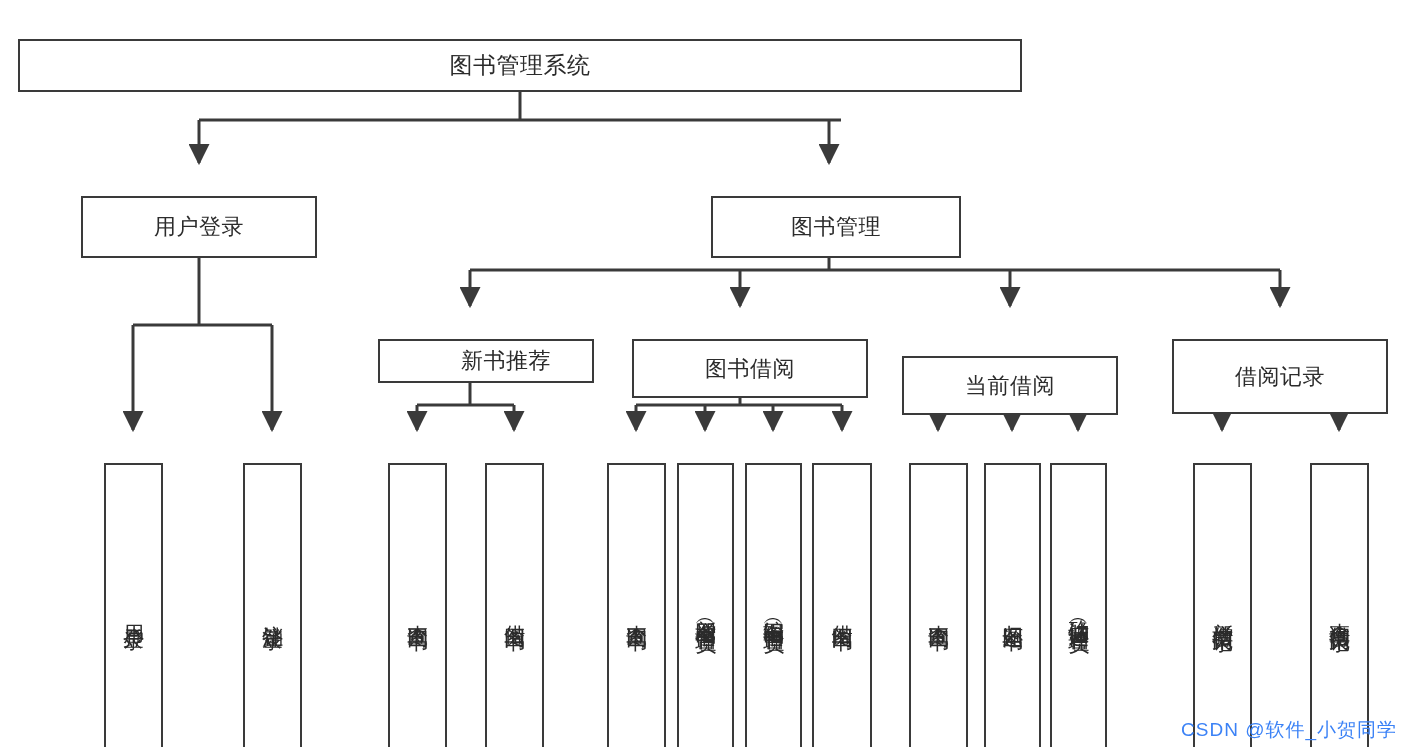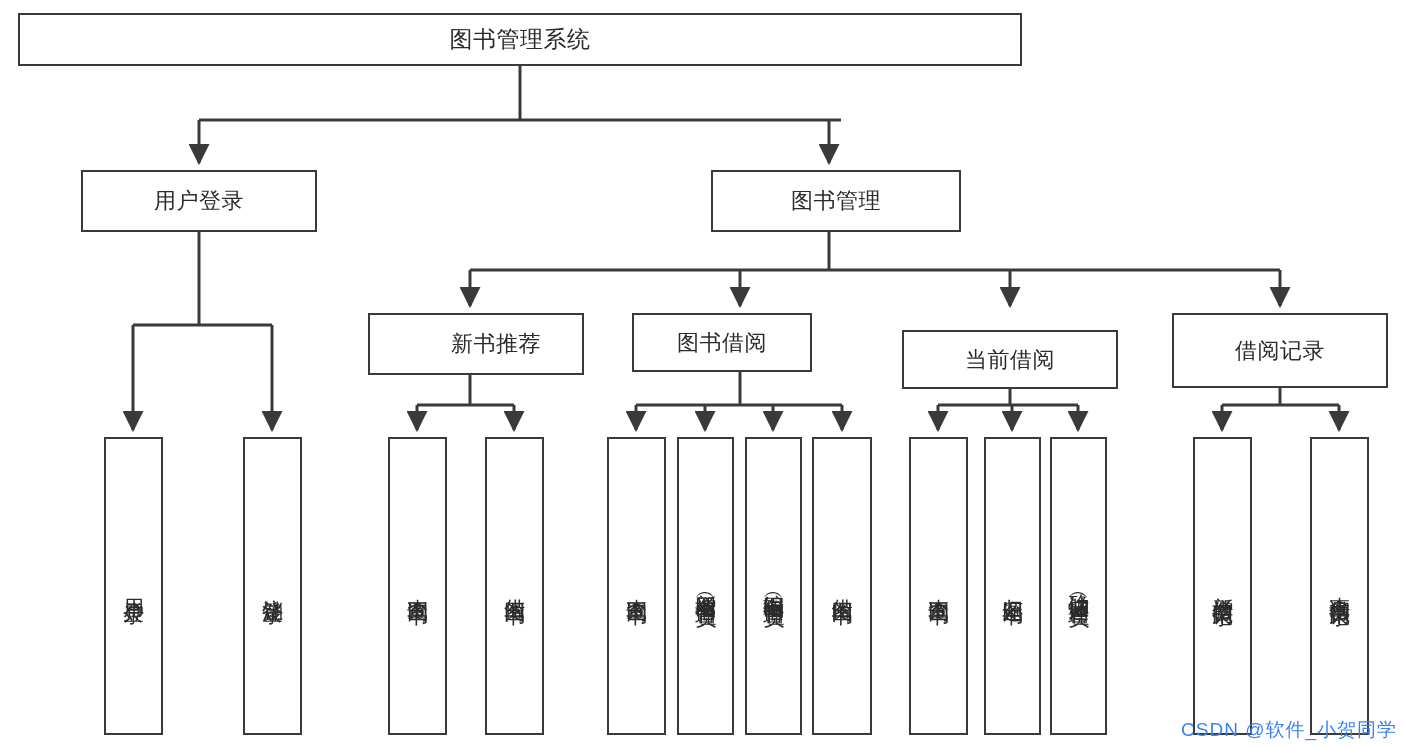--- a/index.html
+++ b/index.html
@@ -29,20 +29,21 @@
   .node {
     position: absolute;
     box-sizing: border-box;
     background: #ffffff;
     border: 2px solid #3a3a3a;
     display: flex;
     align-items: center;
     justify-content: center;
     color: #2b2b2b;
     z-index: 2;
+    margin-top: 26px;
   }
   .node .label {
     font-size: 22px;
     line-height: 1.15;
     letter-spacing: 0.5px;
     white-space: nowrap;
   }
   .node.leaf {
     align-items: center;
     justify-content: center;
@@ -127,24 +128,24 @@
     <span class="label">图书管理系统</span>
   </div>
 
   <div class="node" style="left:81px; top:170px; width:236px; height:62px;">
     <span class="label">用户登录</span>
   </div>
   <div class="node" style="left:711px; top:170px; width:250px; height:62px;">
     <span class="label">图书管理</span>
   </div>
 
-  <div class="node" style="left:368px; top:313px; width:216px; height:62px;padding-left:40px;">
+  <div class="node" style="left:378px; top:313px; width:216px; height:44px;padding-left:40px;">
     <span class="label">新书推荐</span>
   </div>
-  <div class="node" style="left:632px; top:313px; width:180px; height:59px;">
+  <div class="node" style="left:632px; top:313px; width:236px; height:59px;">
     <span class="label">图书借阅</span>
   </div>
   <div class="node" style="left:902px; top:330px; width:216px; height:59px;text-align:right;">
     <span class="label">当前借阅</span>
   </div>
   <div class="node" style="left:1172px; top:313px; width:216px; height:75px;">
     <span class="label">借阅记录</span>
   </div>
 
   <div class="node leaf" style="left:104px; top:437px; width:59px; height:298px;">

